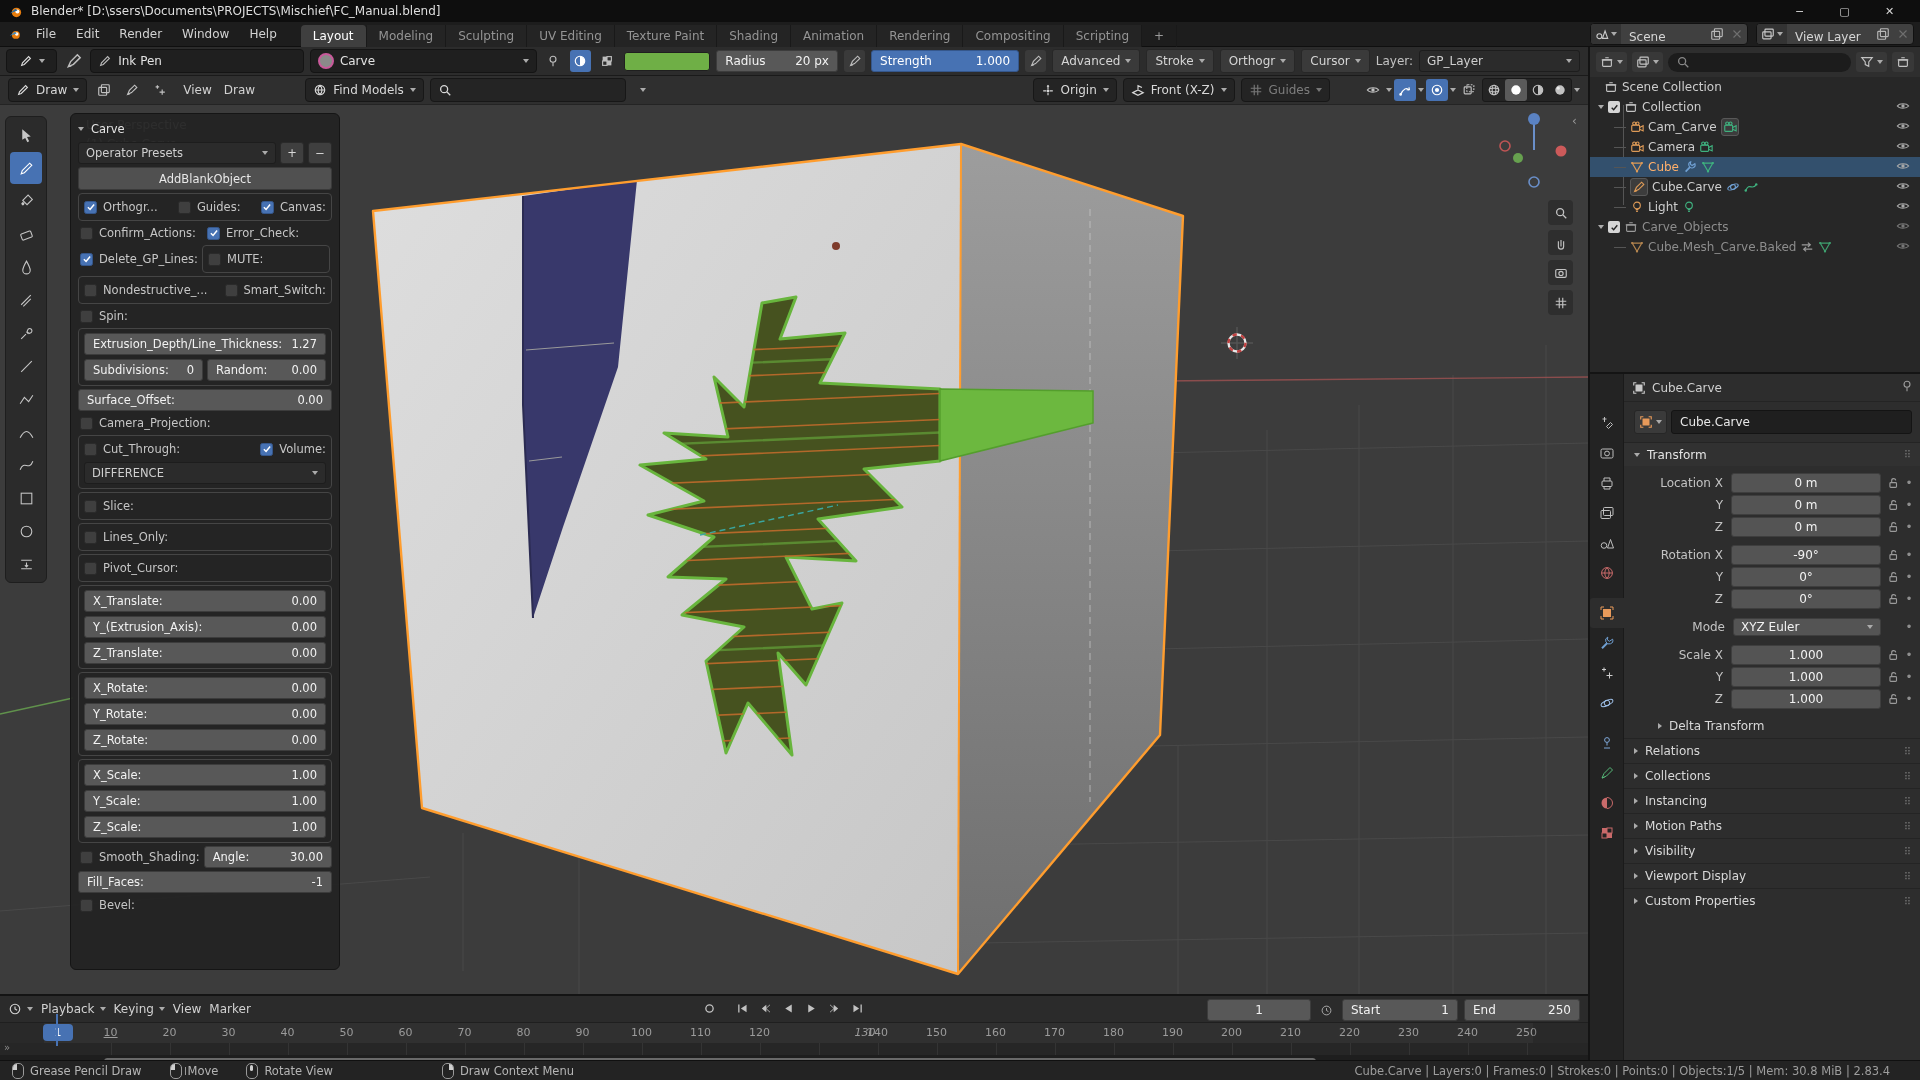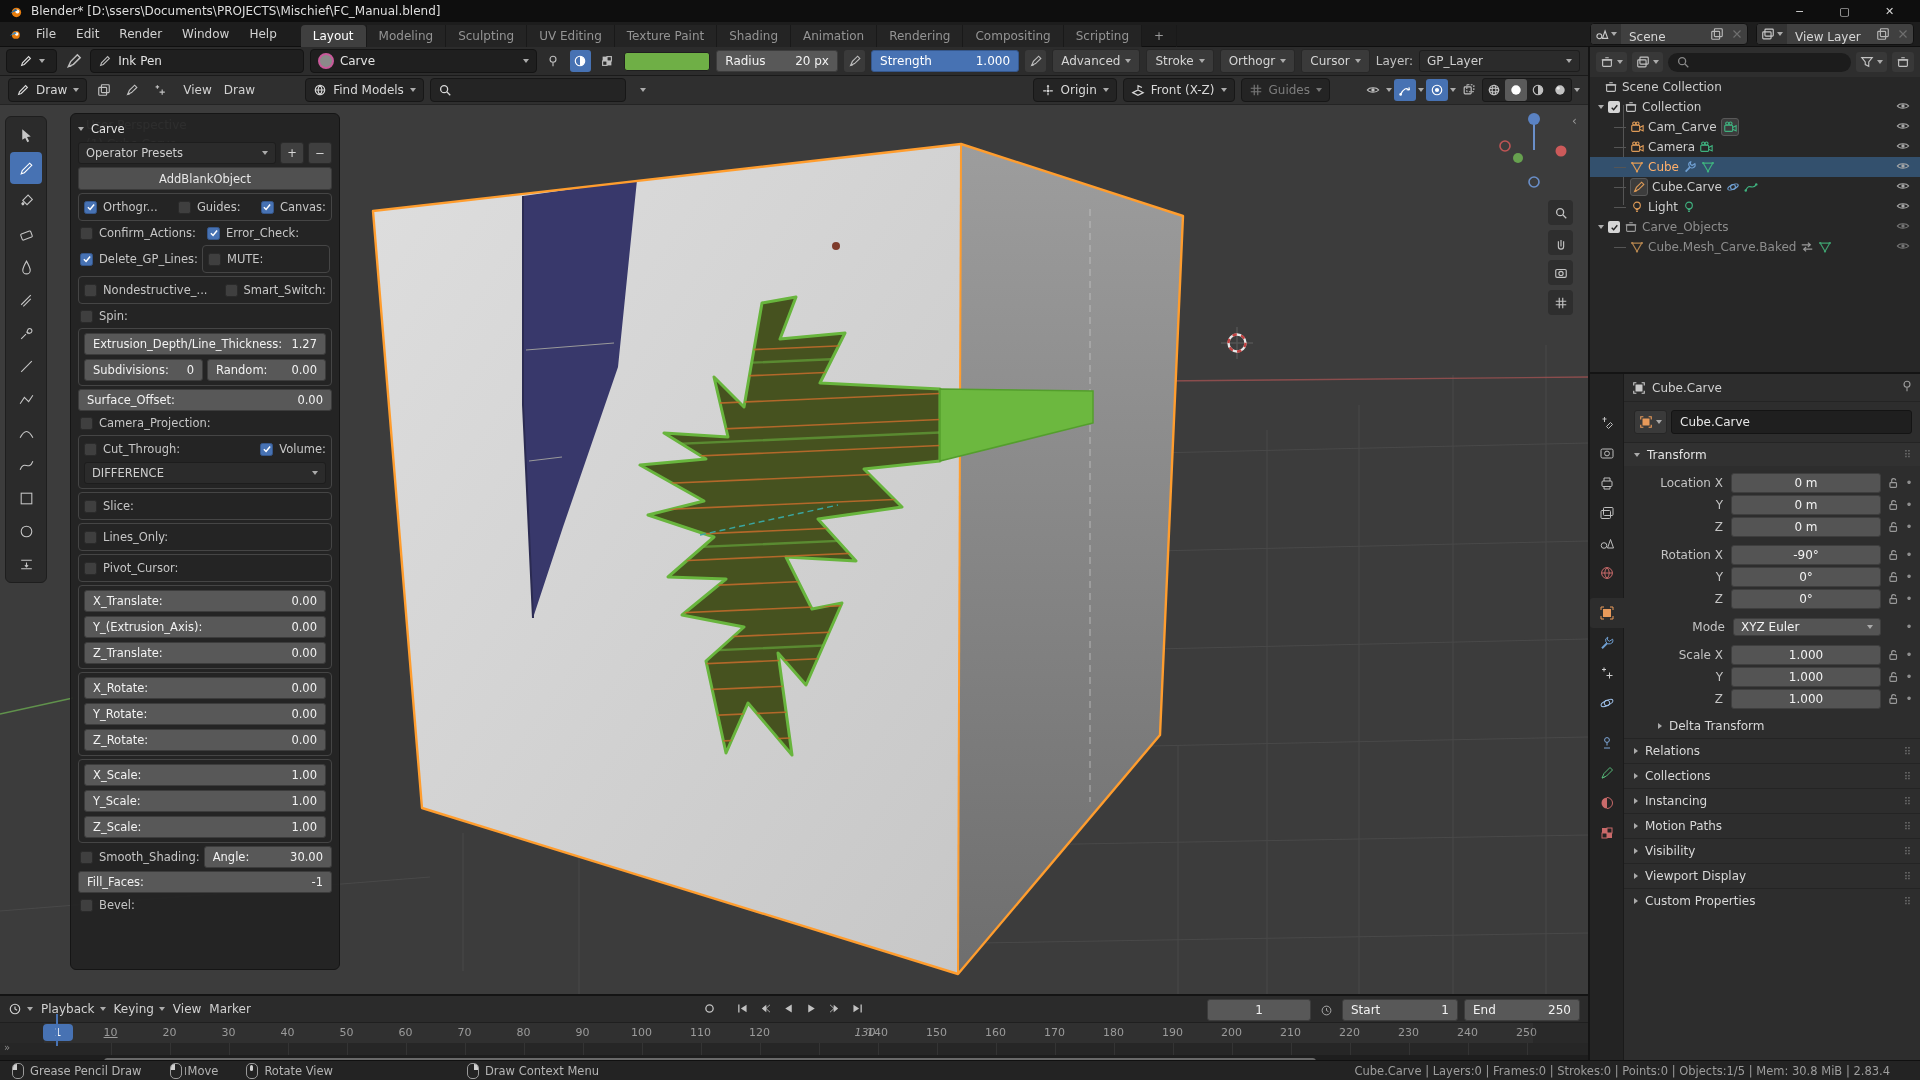--- a/index.html
+++ b/index.html
@@ -1632,20 +1632,20 @@
         <i></i>
       </span>
       <span>Move</span>
     </span>
   <span class="hint">
       <span class="mouse m-m">
         <i></i>
       </span>
       <span>Rotate View</span>
     </span>
-  <span class="hint" style="margin-left:106px">
+  <span class="hint" style="margin-left:81px">
       <span class="mouse m-r">
         <i></i>
       </span>
       <span>Draw Context Menu</span>
     </span>
   <span id="sb-info">Cube.Carve | Layers:0 | Frames:0 | Strokes:0 | Points:0 | Objects:1/5 | Mem: 30.8 MiB | 2.83.4</span>
 </div>
 
 </body></html>

